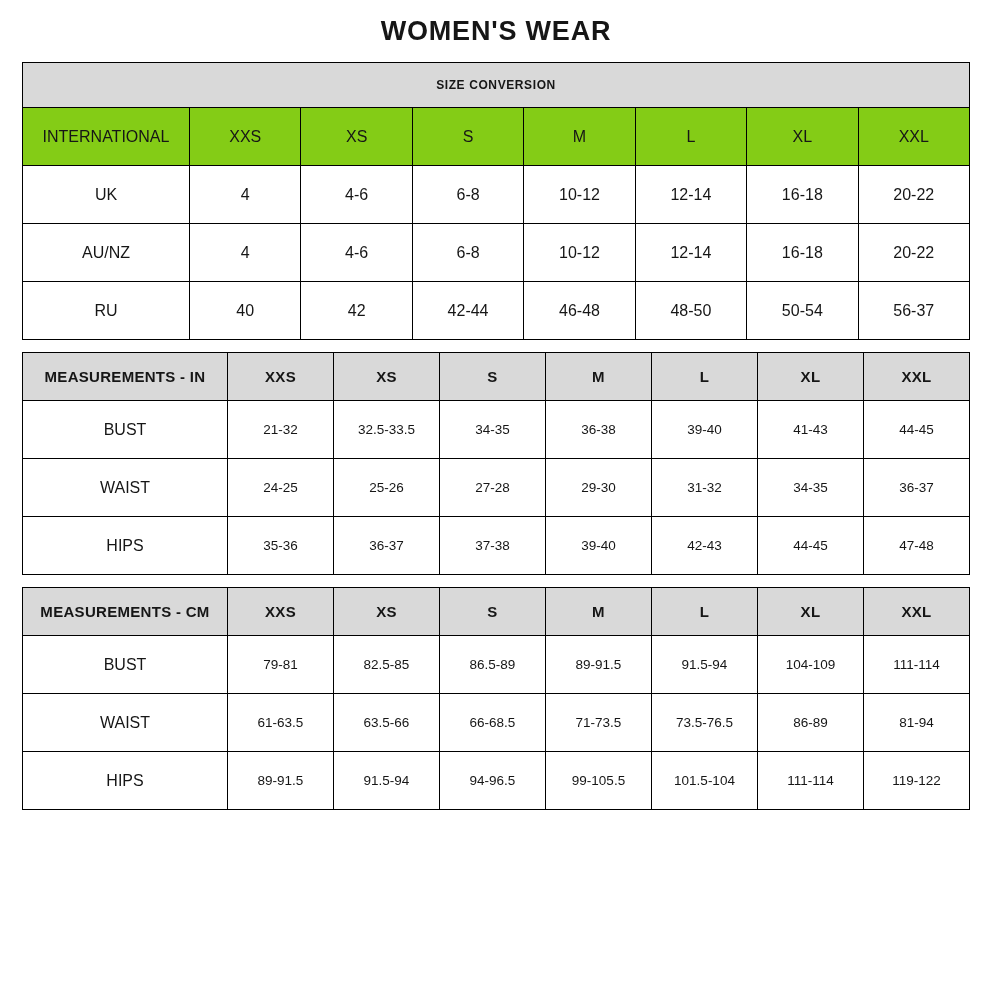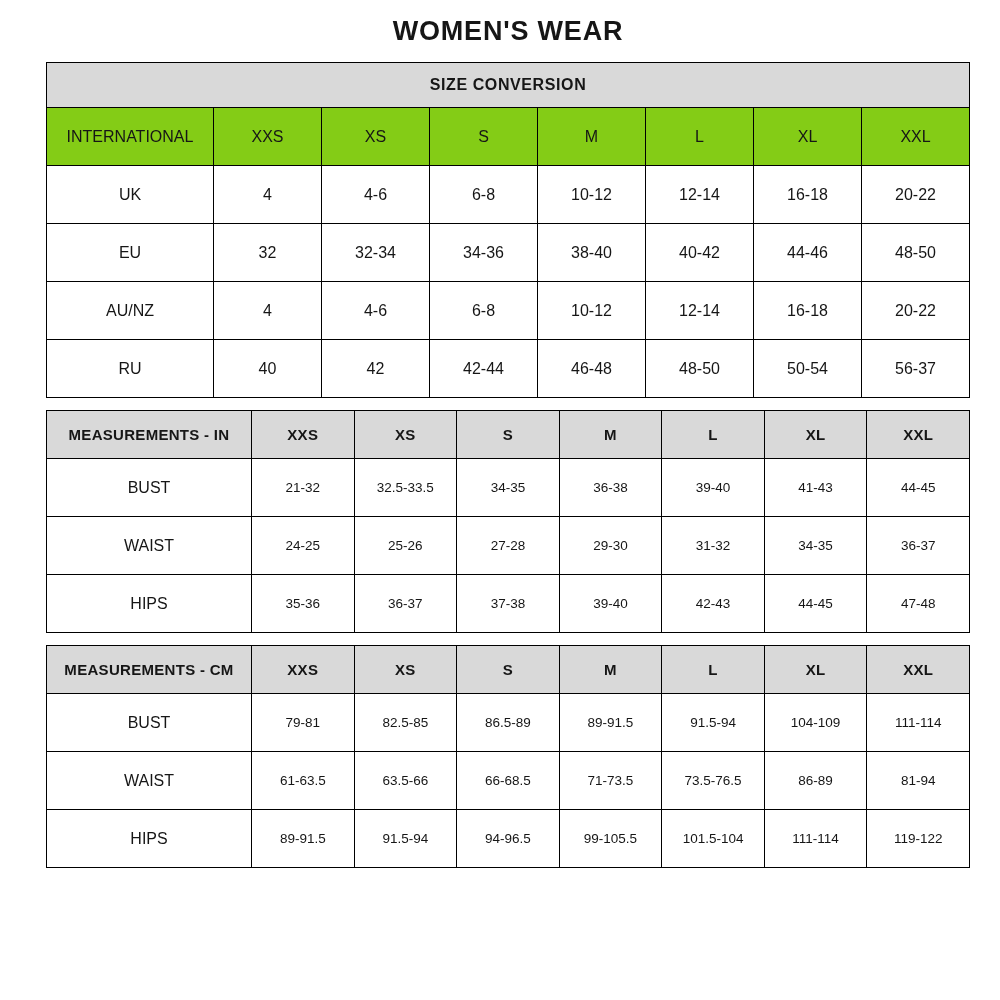--- a/index.html
+++ b/index.html
@@ -4,21 +4,21 @@
 <style>
   html, body { margin: 0; padding: 0; }
   body {
     width: 1000px;
     height: 1000px;
     background: #ffffff;
     color: #161616;
     font-family: "Liberation Sans", sans-serif;
     overflow: hidden;
   }
-  .page { padding: 16px 30px 0 46px; }
+  .page { padding: 16px 30px 0 22px; }
 
   .page-title {
     margin: 0 0 16px 0;
     text-align: center;
     font-size: 27px;
     font-weight: bold;
     letter-spacing: 0.8px;
     line-height: 30px;
   }
 
@@ -31,21 +31,21 @@
   th, td {
     border: 1.5px solid #000000;
     text-align: center;
     vertical-align: middle;
     padding: 0 4px;
   }
 
   
   .banner {
     height: 44px;
-    font-size: 16px;
+    font-size: 12px;
     font-weight: bold;
     letter-spacing: 0.6px;
   }
 
   
   .size-conversion tbody th {
     font-weight: normal;
     background: #84cc16;
   }
   .size-conversion tbody th,
@@ -102,30 +102,20 @@
           <td>UK</td>
           <td>4</td>
           <td>4-6</td>
           <td>6-8</td>
           <td>10-12</td>
           <td>12-14</td>
           <td>16-18</td>
           <td>20-22</td>
         </tr>
         <tr>
-          <td>EU</td>
-          <td>32</td>
-          <td>32-34</td>
-          <td>34-36</td>
-          <td>38-40</td>
-          <td>40-42</td>
-          <td>44-46</td>
-          <td>48-50</td>
-        </tr>
-        <tr>
           <td>AU/NZ</td>
           <td>4</td>
           <td>4-6</td>
           <td>6-8</td>
           <td>10-12</td>
           <td>12-14</td>
           <td>16-18</td>
           <td>20-22</td>
         </tr>
         <tr>

